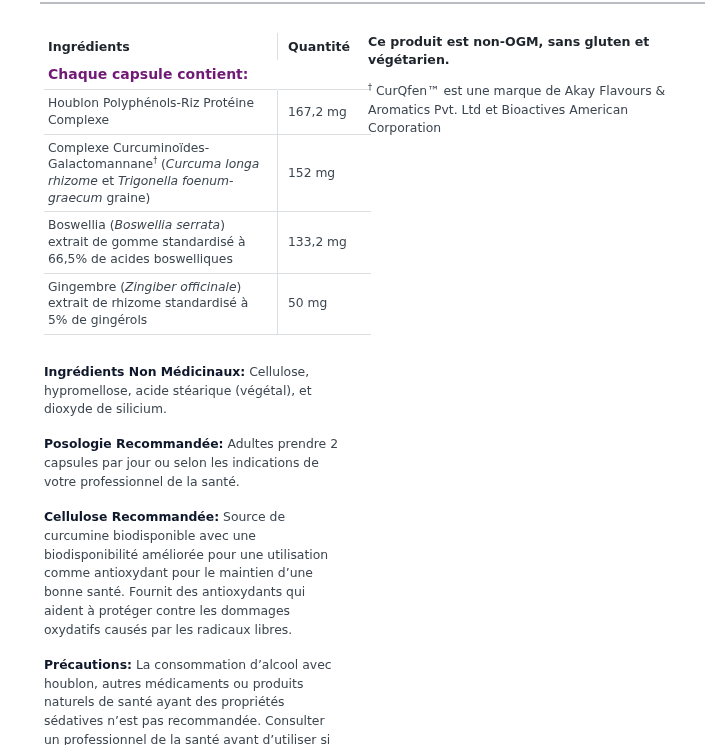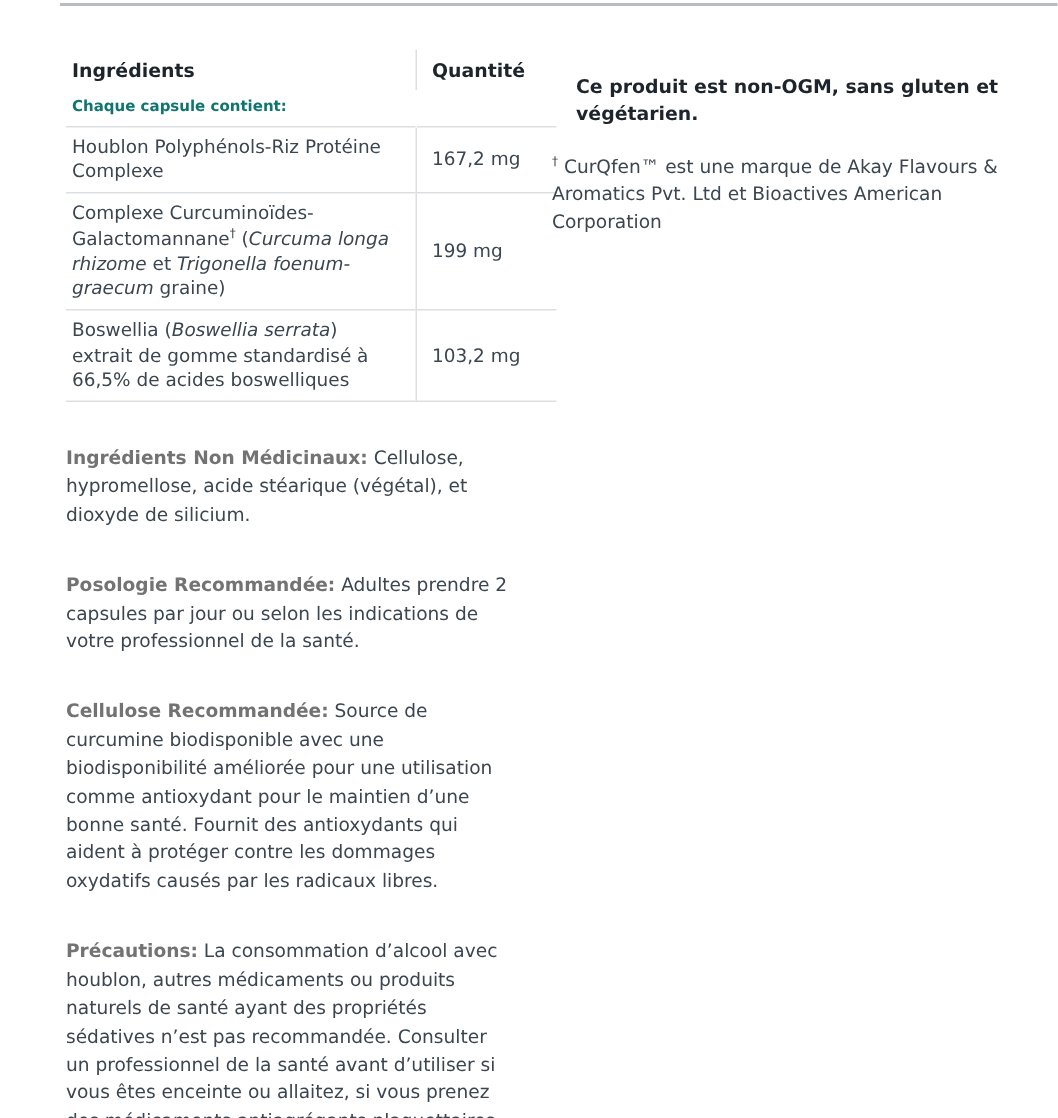--- a/index.html
+++ b/index.html
@@ -84,22 +84,22 @@
     font-weight: bold;
     color: #1e242b;
     font-size: 12.6px;
     padding-top: 2px;
     padding-bottom: 4px;
     border-bottom: 0;
   }
 
   tr.subhead td {
     font-weight: bold;
-    color: #0f766e;
-    font-size: 10px;
+    color: #701a75;
+    font-size: 14px;
     padding-top: 2px;
     padding-bottom: 5px;
   }
   tr.subhead td.c-qty {
     border-left: 1px solid transparent;
   }
 
   tr.ing-row td {
     border-top: 1px solid #dcdfe2;
   }
@@ -120,36 +120,36 @@
     font-size: 8px;
     vertical-align: super;
     line-height: 0;
   }
 
   
   .para {
     font-size: 12.4px;
     line-height: 1.52;
     color: #3c4650;
-    margin-top: 28px;
+    margin-top: 16px;
     width: 300px;
   }
   .para .lead {
     font-weight: bold;
-    color: #737373;
+    color: #0f172a;
   }
   .para.first { margin-top: 18px; }
 
   
   .rt-head {
     font-size: 12.6px;
     font-weight: bold;
     color: #1e242b;
     line-height: 1.45;
-    margin: 16px;
+    margin: 0;
   }
   .rt-note {
     font-size: 12.4px;
     line-height: 1.5;
     color: #3c4650;
   }
 </style>
 </head>
 <body>
 
@@ -174,28 +174,32 @@
             <td class="c-qty"></td>
           </tr>
 
           <tr class="ing-row">
             <td class="c-ing">Houblon Polyphénols-Riz Protéine Complexe</td>
             <td class="c-qty">167,2 mg</td>
           </tr>
 
           <tr class="ing-row">
             <td class="c-ing">Complexe Curcuminoïdes-Galactomannane<sup class="dag">†</sup> (<span class="ital">Curcuma longa rhizome</span> et <span class="ital">Trigonella foenum-graecum</span> graine)</td>
-            <td class="c-qty">199 mg</td>
+            <td class="c-qty">152 mg</td>
           </tr>
 
           <tr class="ing-row">
             <td class="c-ing">Boswellia (<span class="ital">Boswellia serrata</span>) extrait de gomme standardisé à 66,5% de acides boswelliques</td>
-            <td class="c-qty">103,2 mg</td>
-          </tr>
-
+            <td class="c-qty">133,2 mg</td>
+          </tr>
+
+          <tr class="ing-row">
+            <td class="c-ing">Gingembre (<span class="ital">Zingiber officinale</span>) extrait de rhizome standardisé à 5% de gingérols</td>
+            <td class="c-qty">50 mg</td>
+          </tr>
 
           <tr class="table-end">
             <td class="c-ing"></td>
             <td class="c-qty"></td>
           </tr>
         </tbody>
       </table>
 
       <p class="para first">
         <span class="lead">Ingrédients Non Médicinaux:</span><span> Cellulose, hypromellose, acide stéarique (végétal), et dioxyde de silicium.</span>

